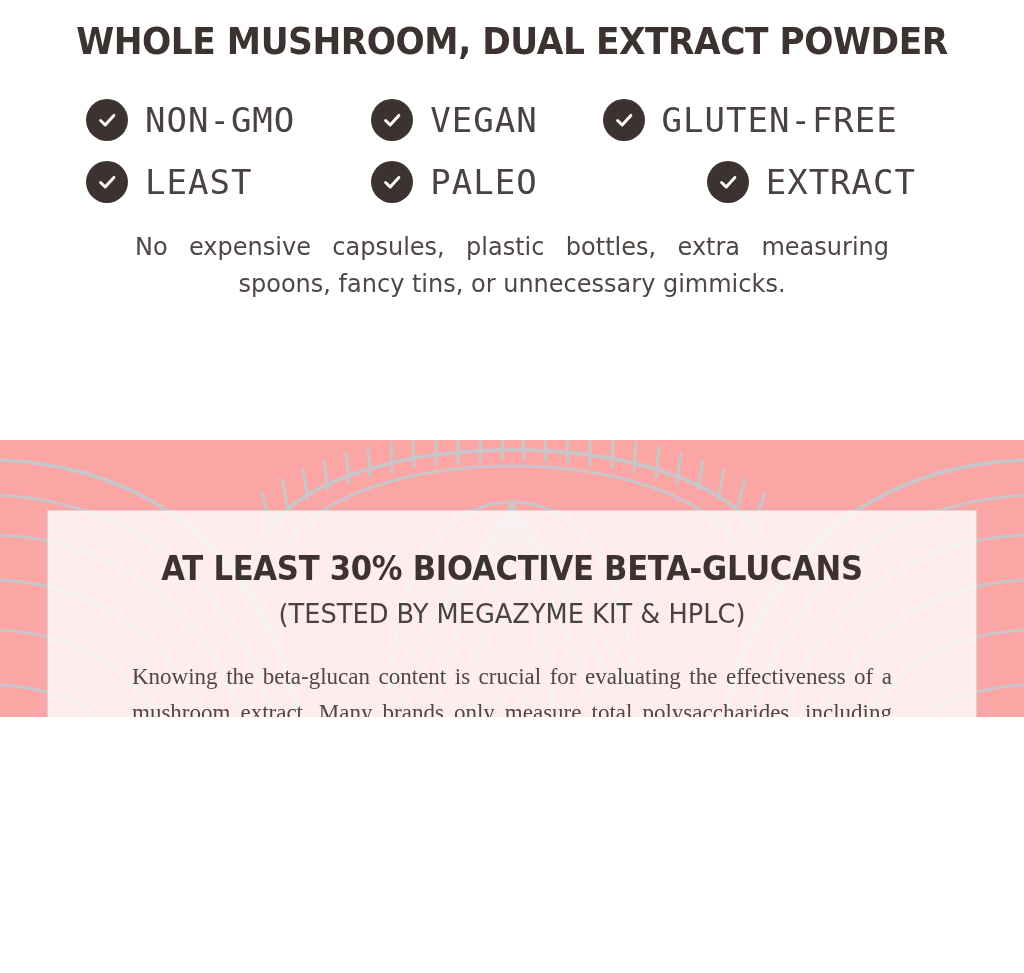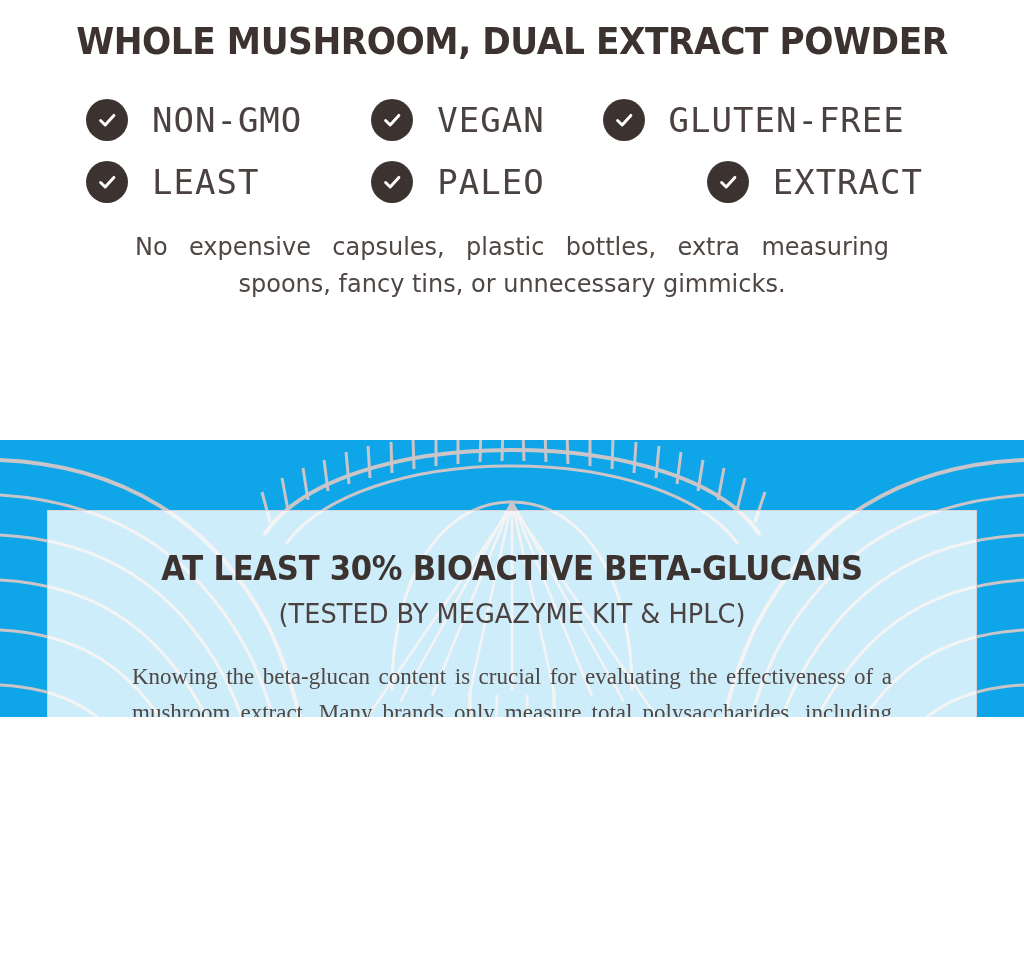--- a/index.html
+++ b/index.html
@@ -47,21 +47,21 @@
 
   .badge-row {
     display: flex;
     align-items: center;
     margin-bottom: 20px;
   }
 
   .badge {
     display: flex;
     align-items: center;
-    gap: 24px;
+    gap: 17px;
   }
 
   .badge.col1 { width: 296px; }
   .badge.col2 { width: 348px; }
   .badge.col3 { width: 240px; }
 
   .check-circle {
     width: 42px;
     height: 42px;
     min-width: 42px;
@@ -98,21 +98,21 @@
     padding: 0 8px;
   }
 
   
   .illustration {
     position: absolute;
     left: 0;
     top: 440px;
     width: 1024px;
     height: 533px;
-    background: #0ea5e9;
+    background: #fca5a5;
     overflow: hidden;
   }
 
   .illustration svg {
     position: absolute;
     left: 0;
     top: 0;
   }
 
   .panel {

